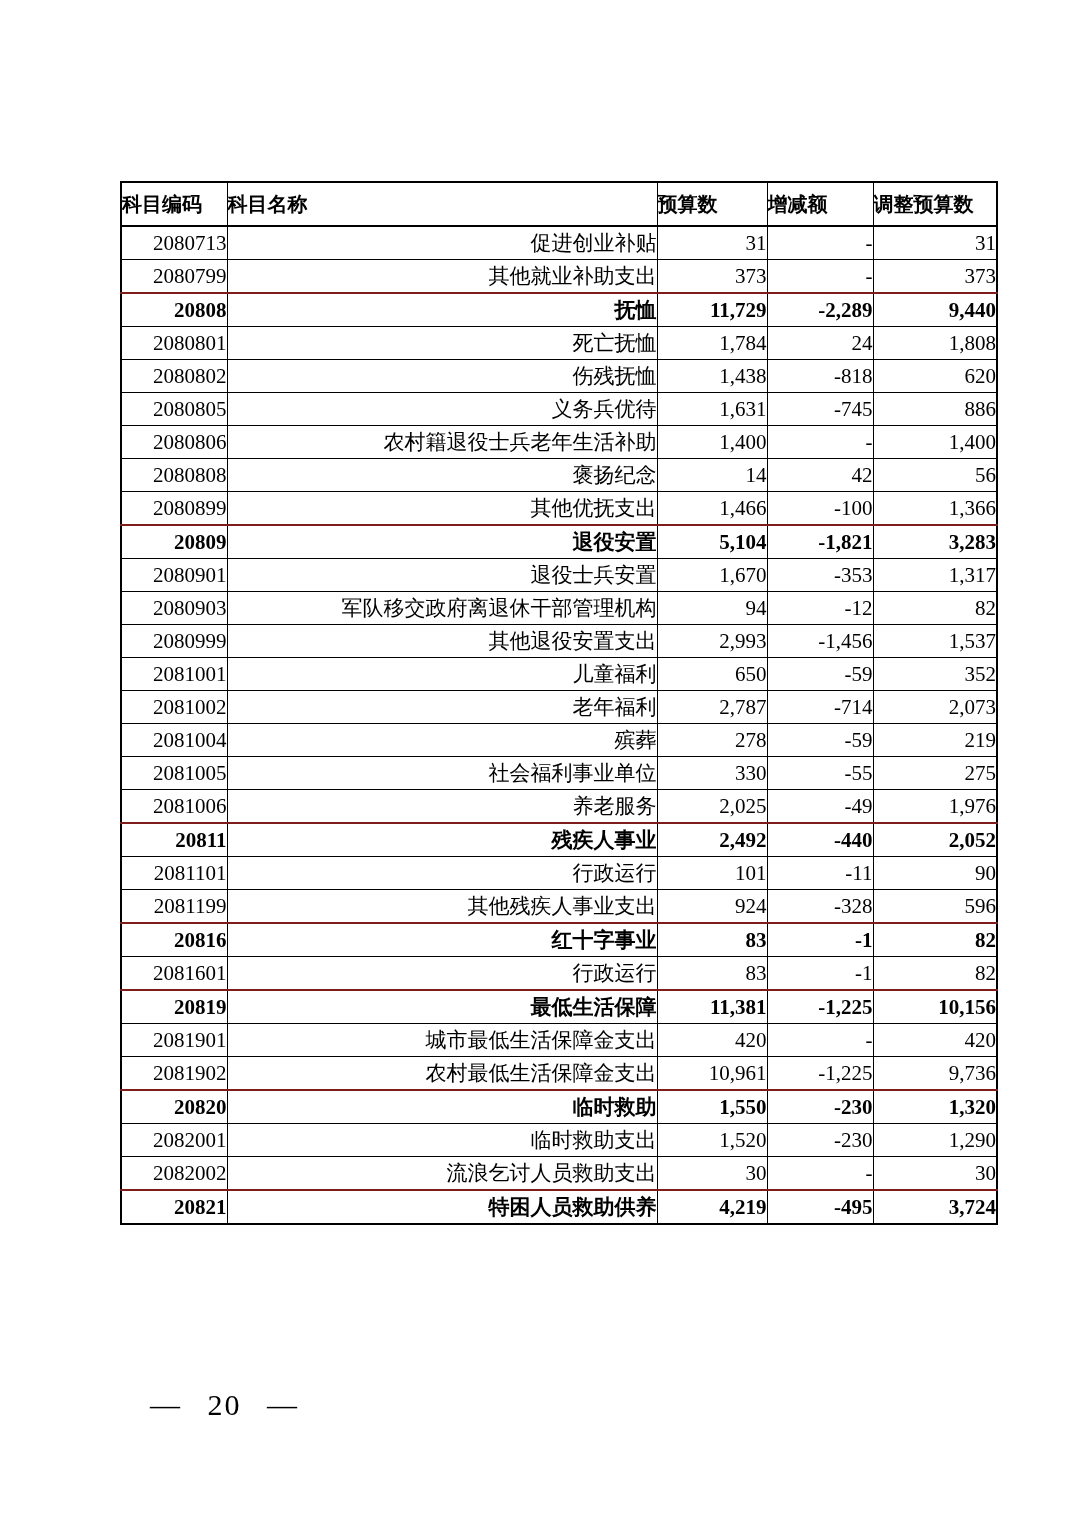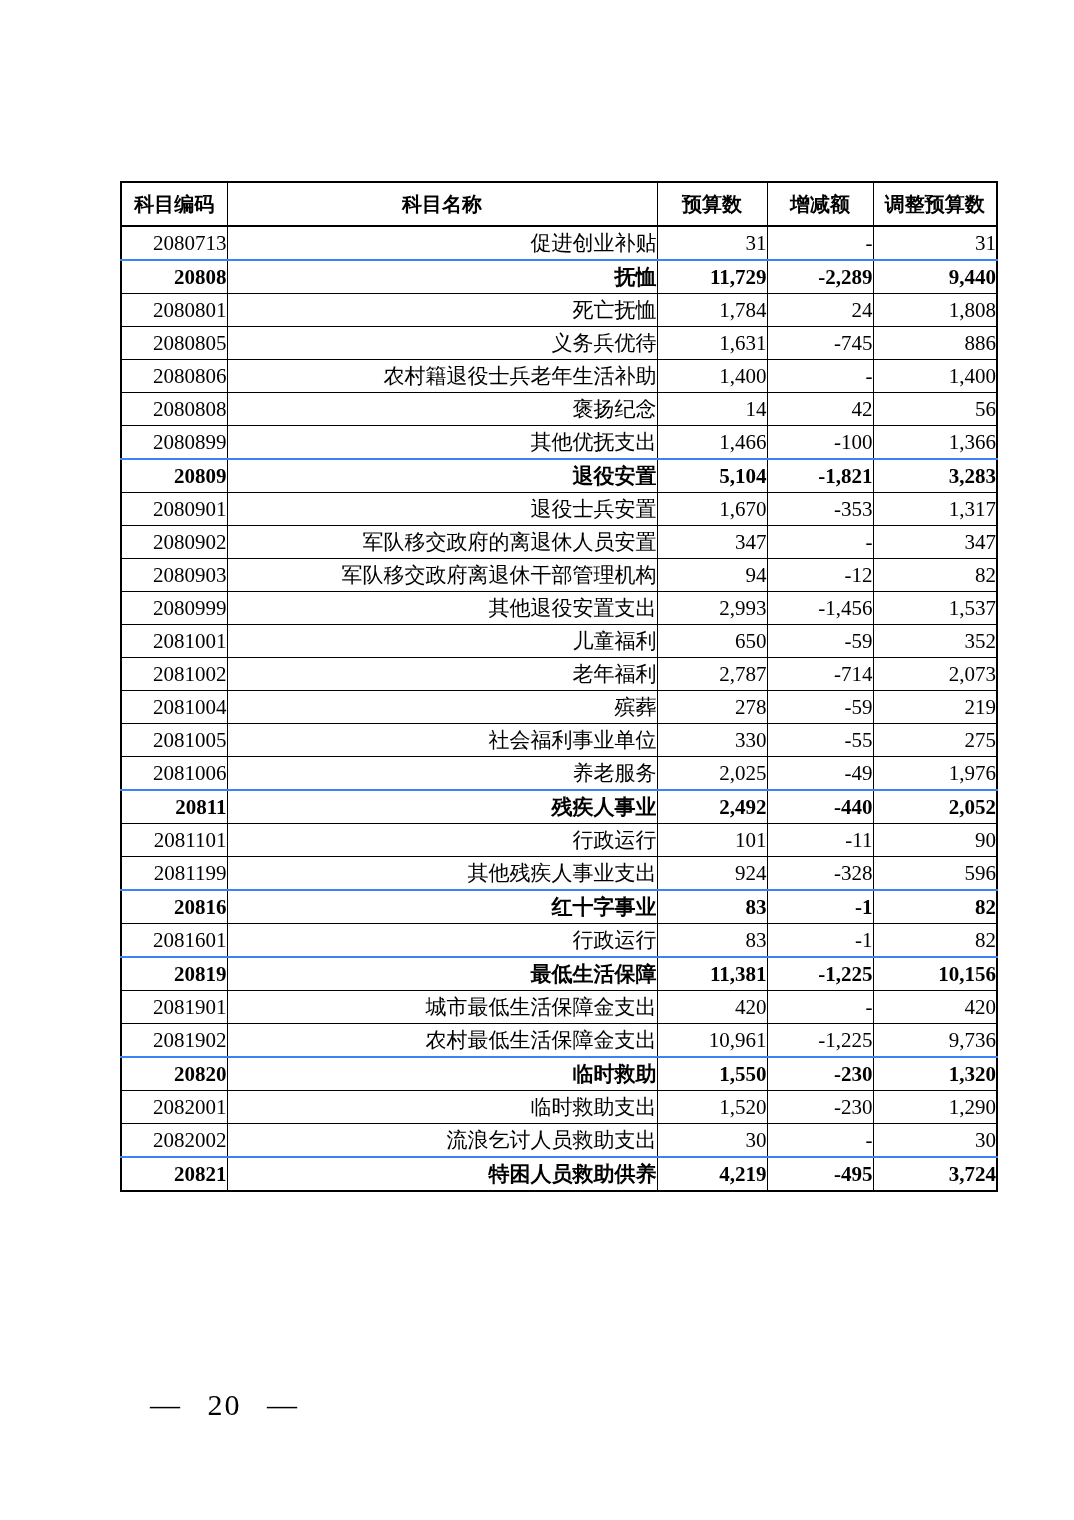--- a/index.html
+++ b/index.html
@@ -31,35 +31,35 @@
     font-size: 21px;
     line-height: 1;
     overflow: hidden;
     white-space: nowrap;
     vertical-align: middle;
     padding: 0;
   }
   table.budget thead th {
     height: 42px;
     font-weight: bold;
-    text-align: center;
+    text-align: left;
     border-bottom: 2px solid #000000;
     font-family: "Liberation Sans", "DejaVu Sans", sans-serif;
     font-size: 20px;
   }
   table.budget tbody td {
     height: 32px;
   }
   td.c-code { text-align: right; }
   td.c-name { text-align: right; padding-left: 62px; }
   td.c-budget, td.c-change, td.c-adjusted {
     text-align: right;
     padding-right: 12px;
   }
-  tr.section td { font-weight: bold; border-top: 2px solid #3b82f6; }
+  tr.section td { font-weight: bold; border-top: 2px solid #7f1d1d; }
   tr.section td.c-name { padding-left: 23px; }
   .footer-pagenum {
     position: absolute;
     left: 150px;
     top: 1388px;
     font-size: 30px;
     letter-spacing: 2px;
     word-spacing: 16px;
   }
 </style>
@@ -86,35 +86,49 @@
       </tr>
     </thead>
     <tbody id="table-body">
         <tr>
           <td class="c-code">2080713</td>
           <td class="c-name">促进创业补贴</td>
           <td class="c-budget">31</td>
           <td class="c-change">-</td>
           <td class="c-adjusted">31</td>
         </tr>
+        <tr>
+          <td class="c-code">2080799</td>
+          <td class="c-name">其他就业补助支出</td>
+          <td class="c-budget">373</td>
+          <td class="c-change">-</td>
+          <td class="c-adjusted">373</td>
+        </tr>
         <tr class="section">
           <td class="c-code">20808</td>
           <td class="c-name">抚恤</td>
           <td class="c-budget">11,729</td>
           <td class="c-change">-2,289</td>
           <td class="c-adjusted">9,440</td>
         </tr>
         <tr>
           <td class="c-code">2080801</td>
           <td class="c-name">死亡抚恤</td>
           <td class="c-budget">1,784</td>
           <td class="c-change">24</td>
           <td class="c-adjusted">1,808</td>
         </tr>
         <tr>
+          <td class="c-code">2080802</td>
+          <td class="c-name">伤残抚恤</td>
+          <td class="c-budget">1,438</td>
+          <td class="c-change">-818</td>
+          <td class="c-adjusted">620</td>
+        </tr>
+        <tr>
           <td class="c-code">2080805</td>
           <td class="c-name">义务兵优待</td>
           <td class="c-budget">1,631</td>
           <td class="c-change">-745</td>
           <td class="c-adjusted">886</td>
         </tr>
         <tr>
           <td class="c-code">2080806</td>
           <td class="c-name">农村籍退役士兵老年生活补助</td>
           <td class="c-budget">1,400</td>
@@ -143,27 +157,20 @@
           <td class="c-adjusted">3,283</td>
         </tr>
         <tr>
           <td class="c-code">2080901</td>
           <td class="c-name">退役士兵安置</td>
           <td class="c-budget">1,670</td>
           <td class="c-change">-353</td>
           <td class="c-adjusted">1,317</td>
         </tr>
         <tr>
-          <td class="c-code">2080902</td>
-          <td class="c-name">军队移交政府的离退休人员安置</td>
-          <td class="c-budget">347</td>
-          <td class="c-change">-</td>
-          <td class="c-adjusted">347</td>
-        </tr>
-        <tr>
           <td class="c-code">2080903</td>
           <td class="c-name">军队移交政府离退休干部管理机构</td>
           <td class="c-budget">94</td>
           <td class="c-change">-12</td>
           <td class="c-adjusted">82</td>
         </tr>
         <tr>
           <td class="c-code">2080999</td>
           <td class="c-name">其他退役安置支出</td>
           <td class="c-budget">2,993</td>

